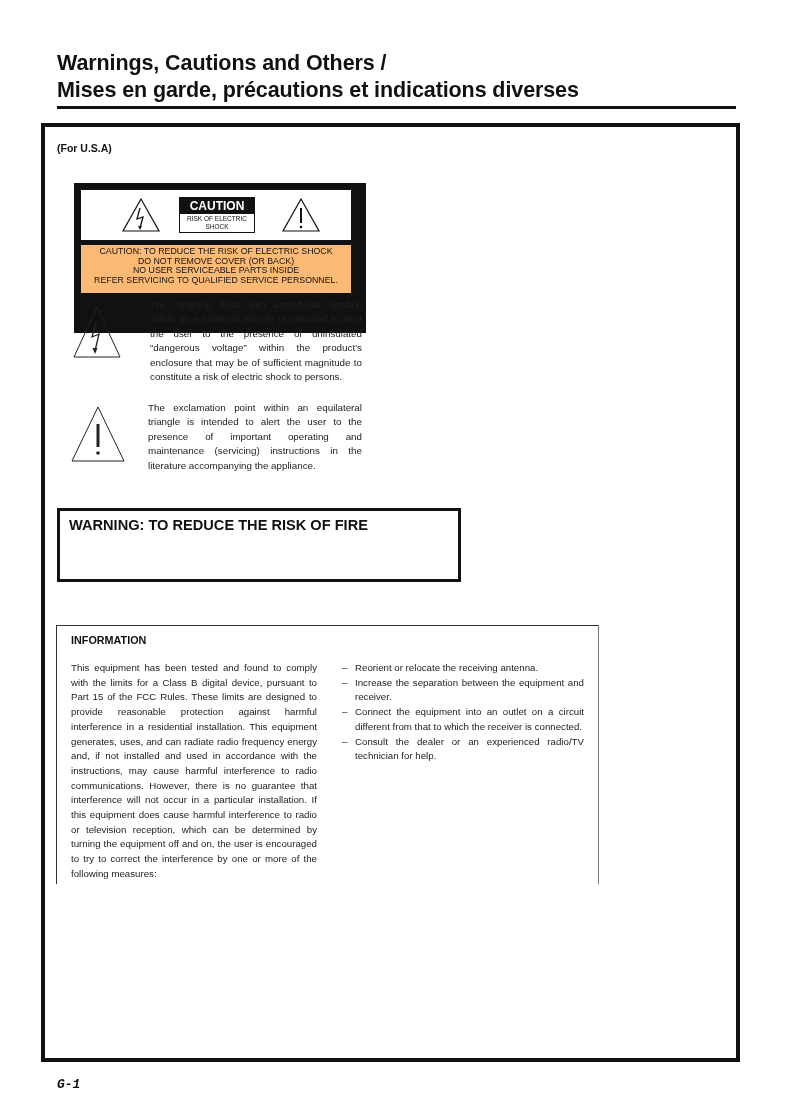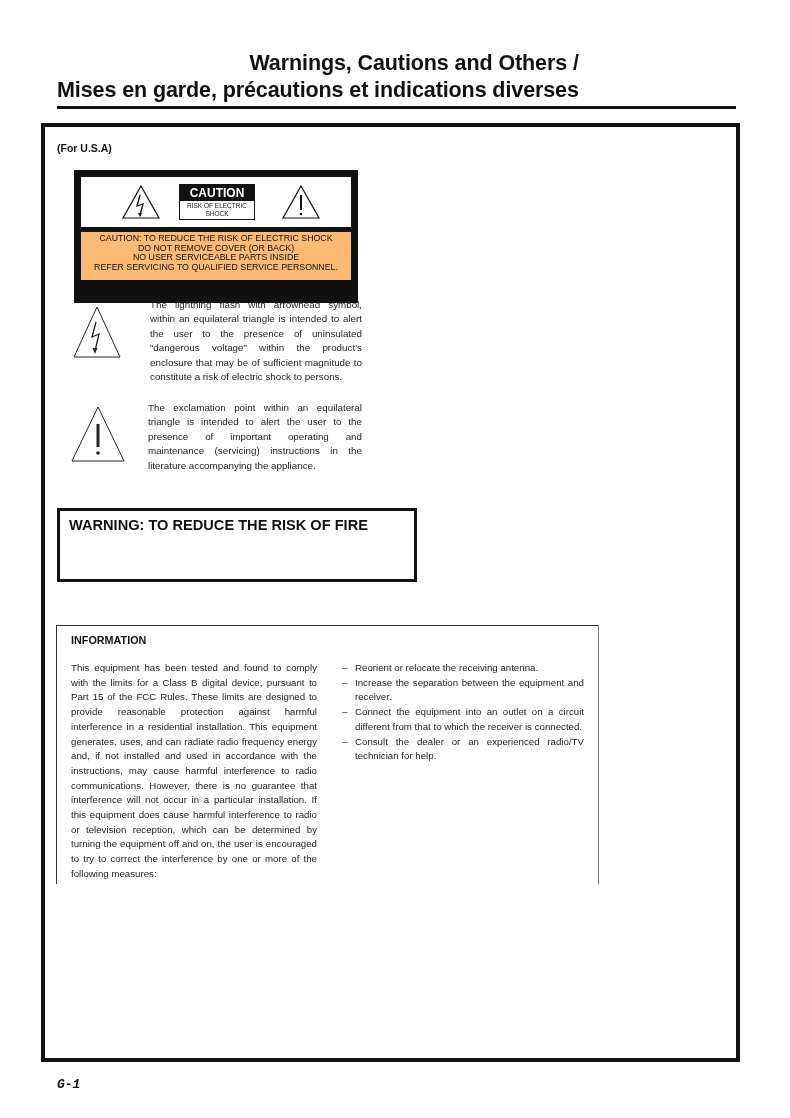--- a/index.html
+++ b/index.html
@@ -1,45 +1,45 @@
 <!DOCTYPE html>
 <html><head>
 <meta charset="utf-8">
 <style>
   html, body { margin: 0; padding: 0; background: #ffffff; }
   body { width: 790px; height: 1118px; position: relative; overflow: hidden;
          font-family: "Liberation Sans", sans-serif; color: #111; }
 
   .title { position: absolute; left: 57px; top: 50px; font-size: 21.5px; font-weight: bold;
-           line-height: 27px; letter-spacing: -0.1px; color: #111; text-align: right; }
+           line-height: 27px; letter-spacing: -0.1px; color: #111; }
   .title-rule { position: absolute; left: 57px; top: 106px; width: 679px; height: 3px; background: #111; }
 
   .frame { position: absolute; left: 41px; top: 123px; width: 691px; height: 931px;
            border: 4px solid #111; box-sizing: content-box; }
 
   .for-usa { position: absolute; left: 57px; top: 142px; font-size: 10.5px; font-weight: bold; }
 
   
-  .caution-label { position: absolute; left: 74px; top: 170px; width: 284px; height: 133px;
-                   background: #111; }
+  .caution-label { position: absolute; left: 74px; top: 183px; width: 284px; height: 150px;
+                   background: #111; padding-left: 8px; }
   .cl-top { position: absolute; left: 7px; top: 7px; width: 270px; height: 50px; background: #fff; }
   .cl-bottom { position: absolute; left: 7px; top: 62px; width: 270px; height: 48px; background: #fdba74; }
   .cl-tri-l { position: absolute; left: 40px; top: 7px; }
   .cl-tri-r { position: absolute; left: 200px; top: 7px; }
   .cl-badge { position: absolute; left: 98px; top: 7px; width: 74px; height: 34px; border: 1px solid #111; background:#fff; }
   .cl-badge-head { background: #111; color: #fff; font-weight: bold; font-size: 12px; text-align: center;
                    line-height: 16px; height: 16px; }
   .cl-badge-sub { font-size: 6.5px; text-align: center; line-height: 8px; margin-top: 1px; }
   .cl-text { position: absolute; left: 0; top: 2px; width: 100%; text-align: center; font-size: 8.8px; line-height: 9.5px; }
   .cl-text div { white-space: nowrap; }
   .sym-icon { position: absolute; }
   .sym-text { position: absolute; font-size: 9.8px; line-height: 14.4px; text-align: justify; color: #222; }
 
   .warning-box { position: absolute; left: 57px; top: 508px; width: 354px; height: 68px;
-                 border: 3px solid #111; }
+                 border: 3px solid #111; padding-left: 44px; }
   .warning-text { position: absolute; left: 9px; top: 5px; width: 336px; font-size: 14.6px; font-weight: bold;
                   line-height: 19.5px; text-align: justify; text-align-last: left; }
   .warning-text div { text-align: justify; text-align-last: justify; }
   .warning-text div:last-child { text-align-last: left; }
 
   .info-box { position: absolute; left: 56px; top: 625px; width: 541px; height: 258px;
               border-top: 1.5px solid #333; border-left: 1.5px solid #333; border-right: 1px solid #777; }
   .info-title { position: absolute; left: 14px; top: 8px; font-size: 10.8px; font-weight: bold; }
   .info-left { position: absolute; left: 14px; top: 35px; width: 246px; font-size: 9.7px; line-height: 14.7px;
                text-align: justify; color: #222; }

